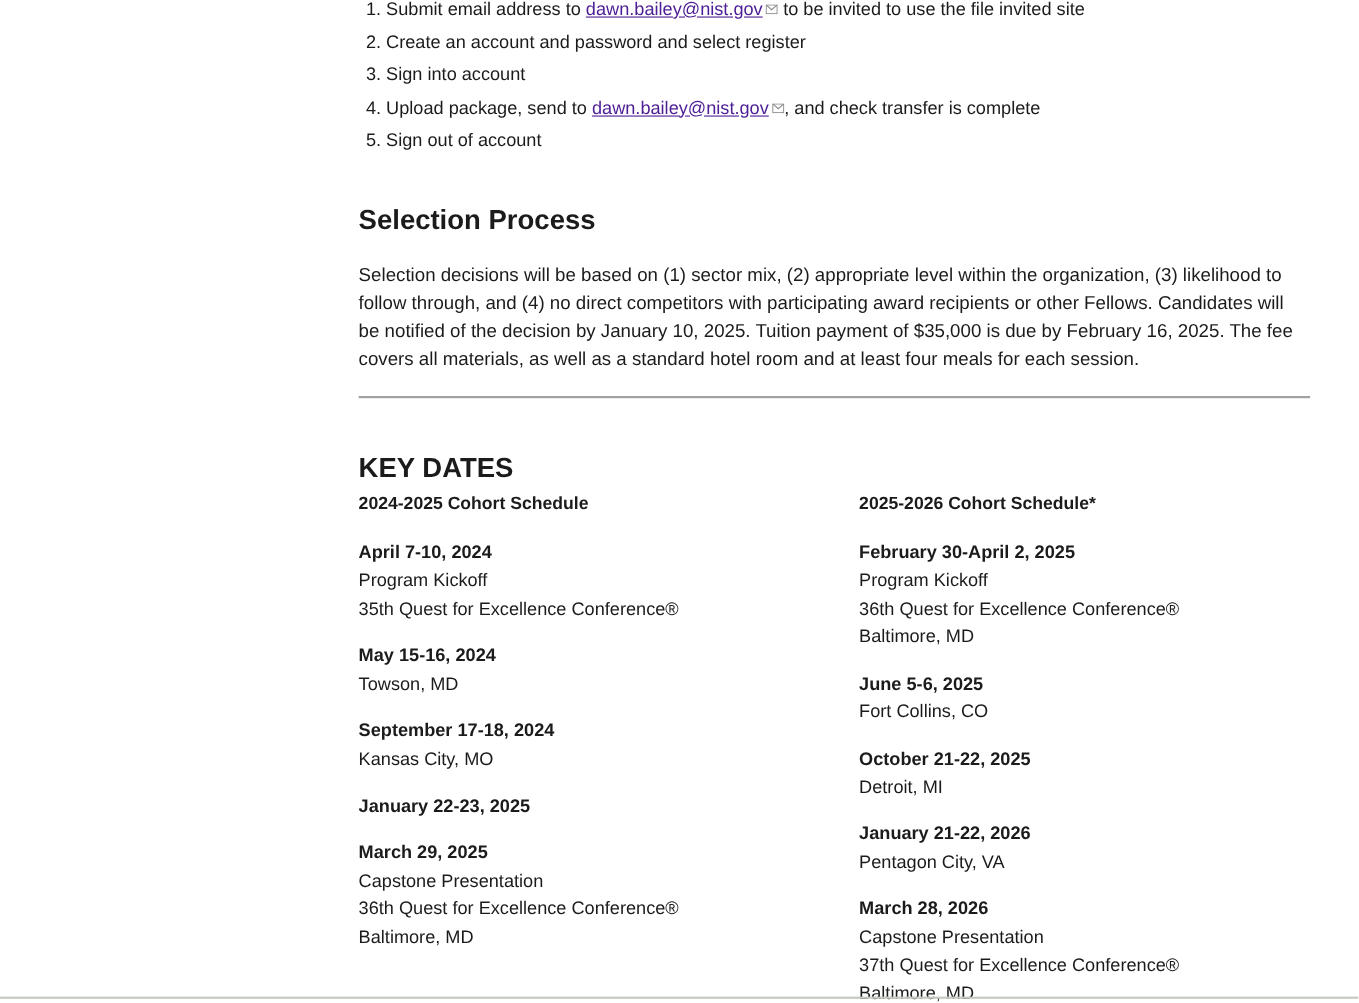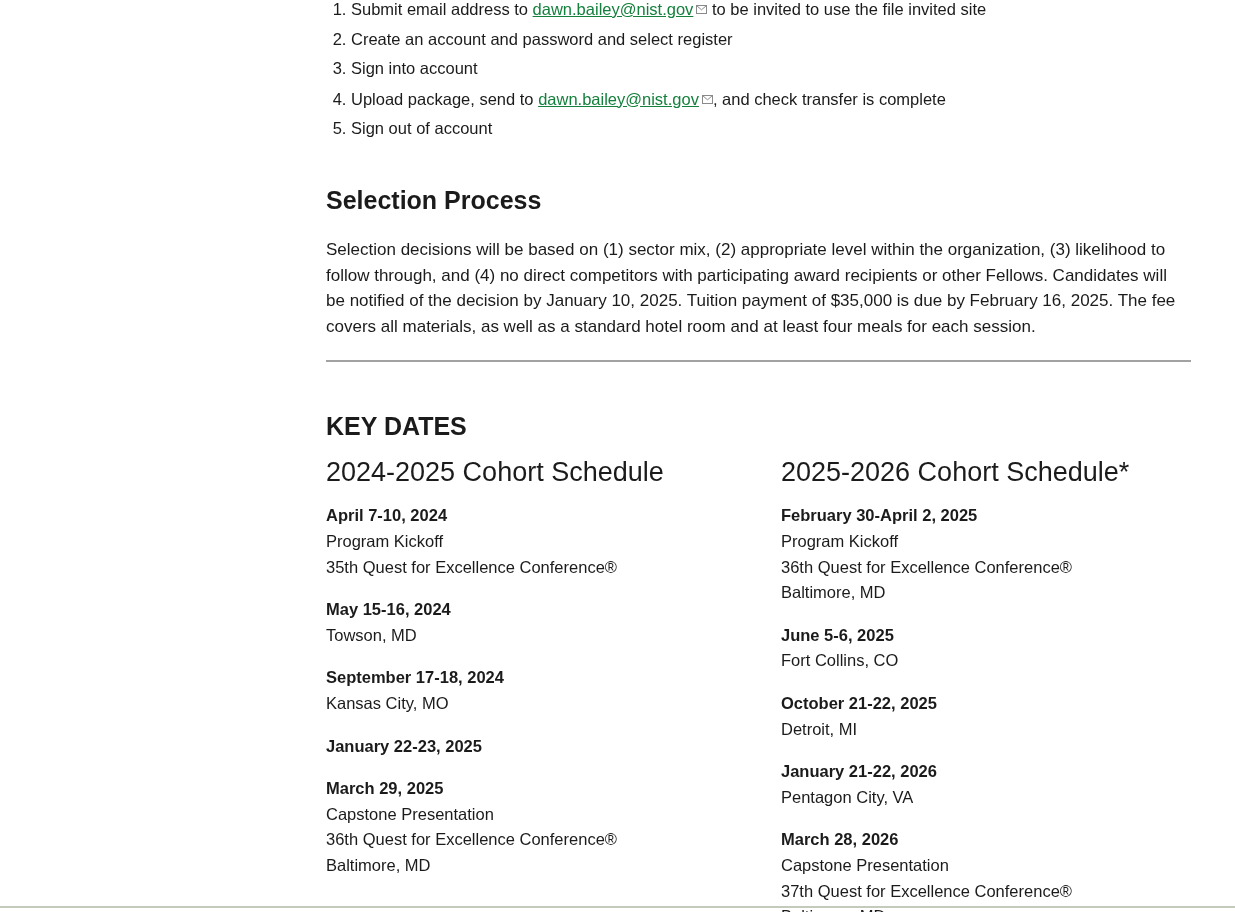--- a/index.html
+++ b/index.html
@@ -21,21 +21,21 @@
     margin: -4px 0 0 0;
     padding-left: 25px;
     width: 720px;
     font-size: 16.5px;
   }
   ol.steps li {
     line-height: 25px;
     margin-bottom: 4.5px;
   }
   a.email-link {
-    color: #15803d;
+    color: #4c1d95;
     text-decoration: underline;
     cursor: pointer;
   }
   .mail-icon {
     display: inline-block;
     margin-left: 3px;
     vertical-align: 1px;
   }
   
   h2.section-heading {
@@ -63,24 +63,24 @@
   }
   
   .columns {
     display: flex;
   }
   .col {
     width: 455px;
     flex: 0 0 455px;
   }
   h3.cohort-heading {
-    font-size: 27px;
-    font-weight: 400;
+    font-size: 16px;
+    font-weight: 700;
     line-height: 26px;
-    margin: 18px 0 0 0;
+    margin: 5px 0 0 0;
   }
   .event {
     margin: 18px 0 0 0;
     font-size: 16.5px;
     line-height: 25.6px;
   }
   .event + .event { margin-top: 17px; }
   .event-date { font-weight: 700; }
   
   .bottom-rule {

